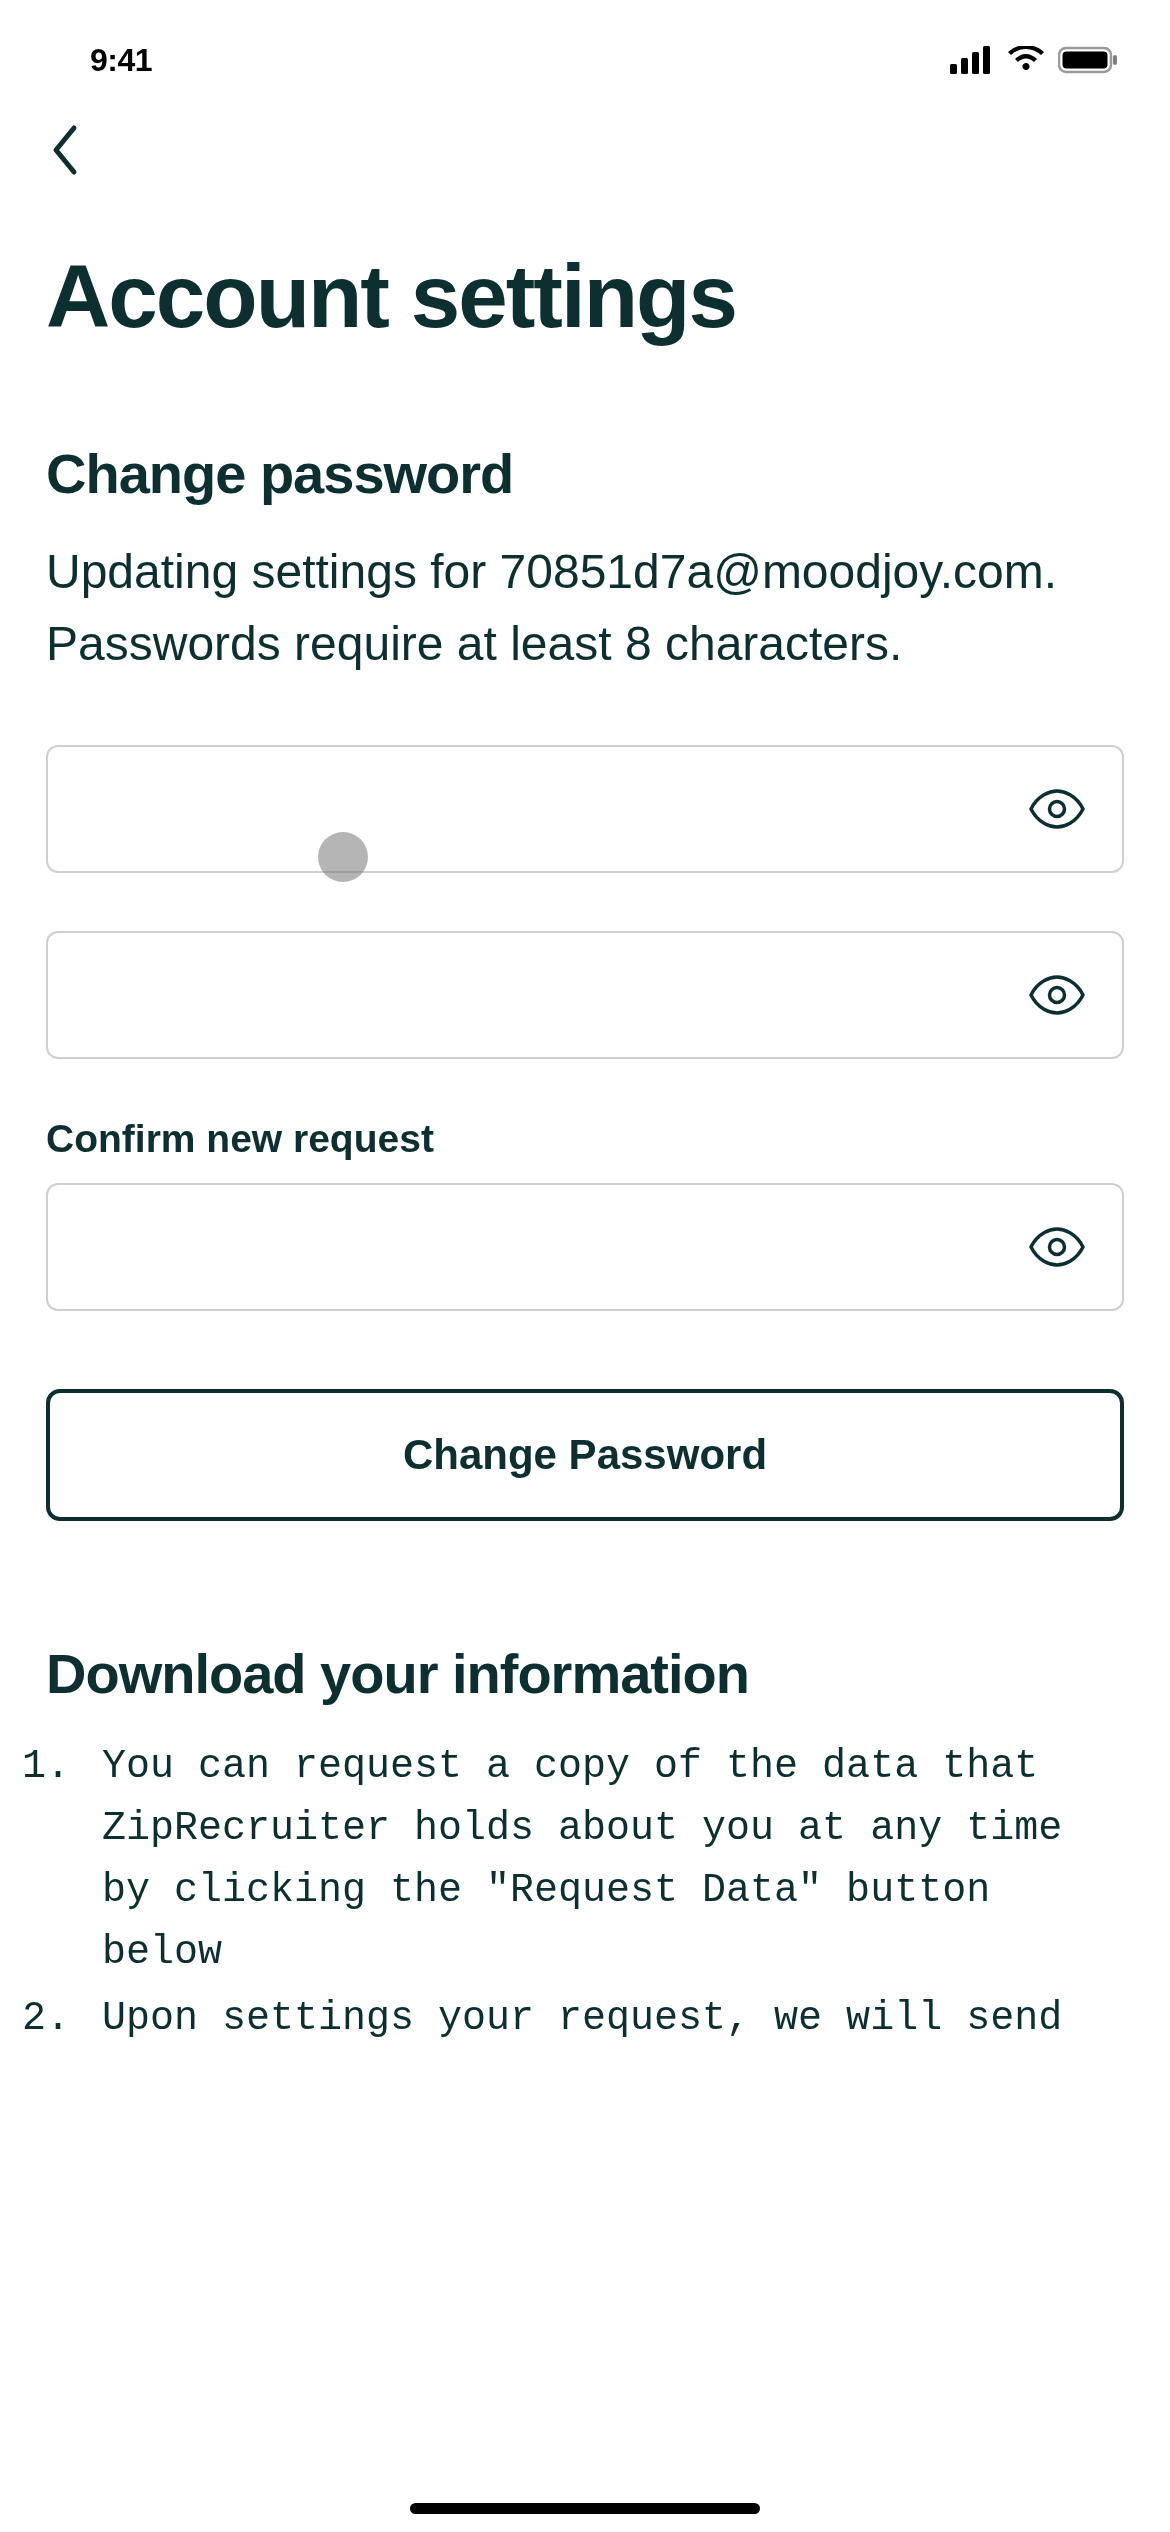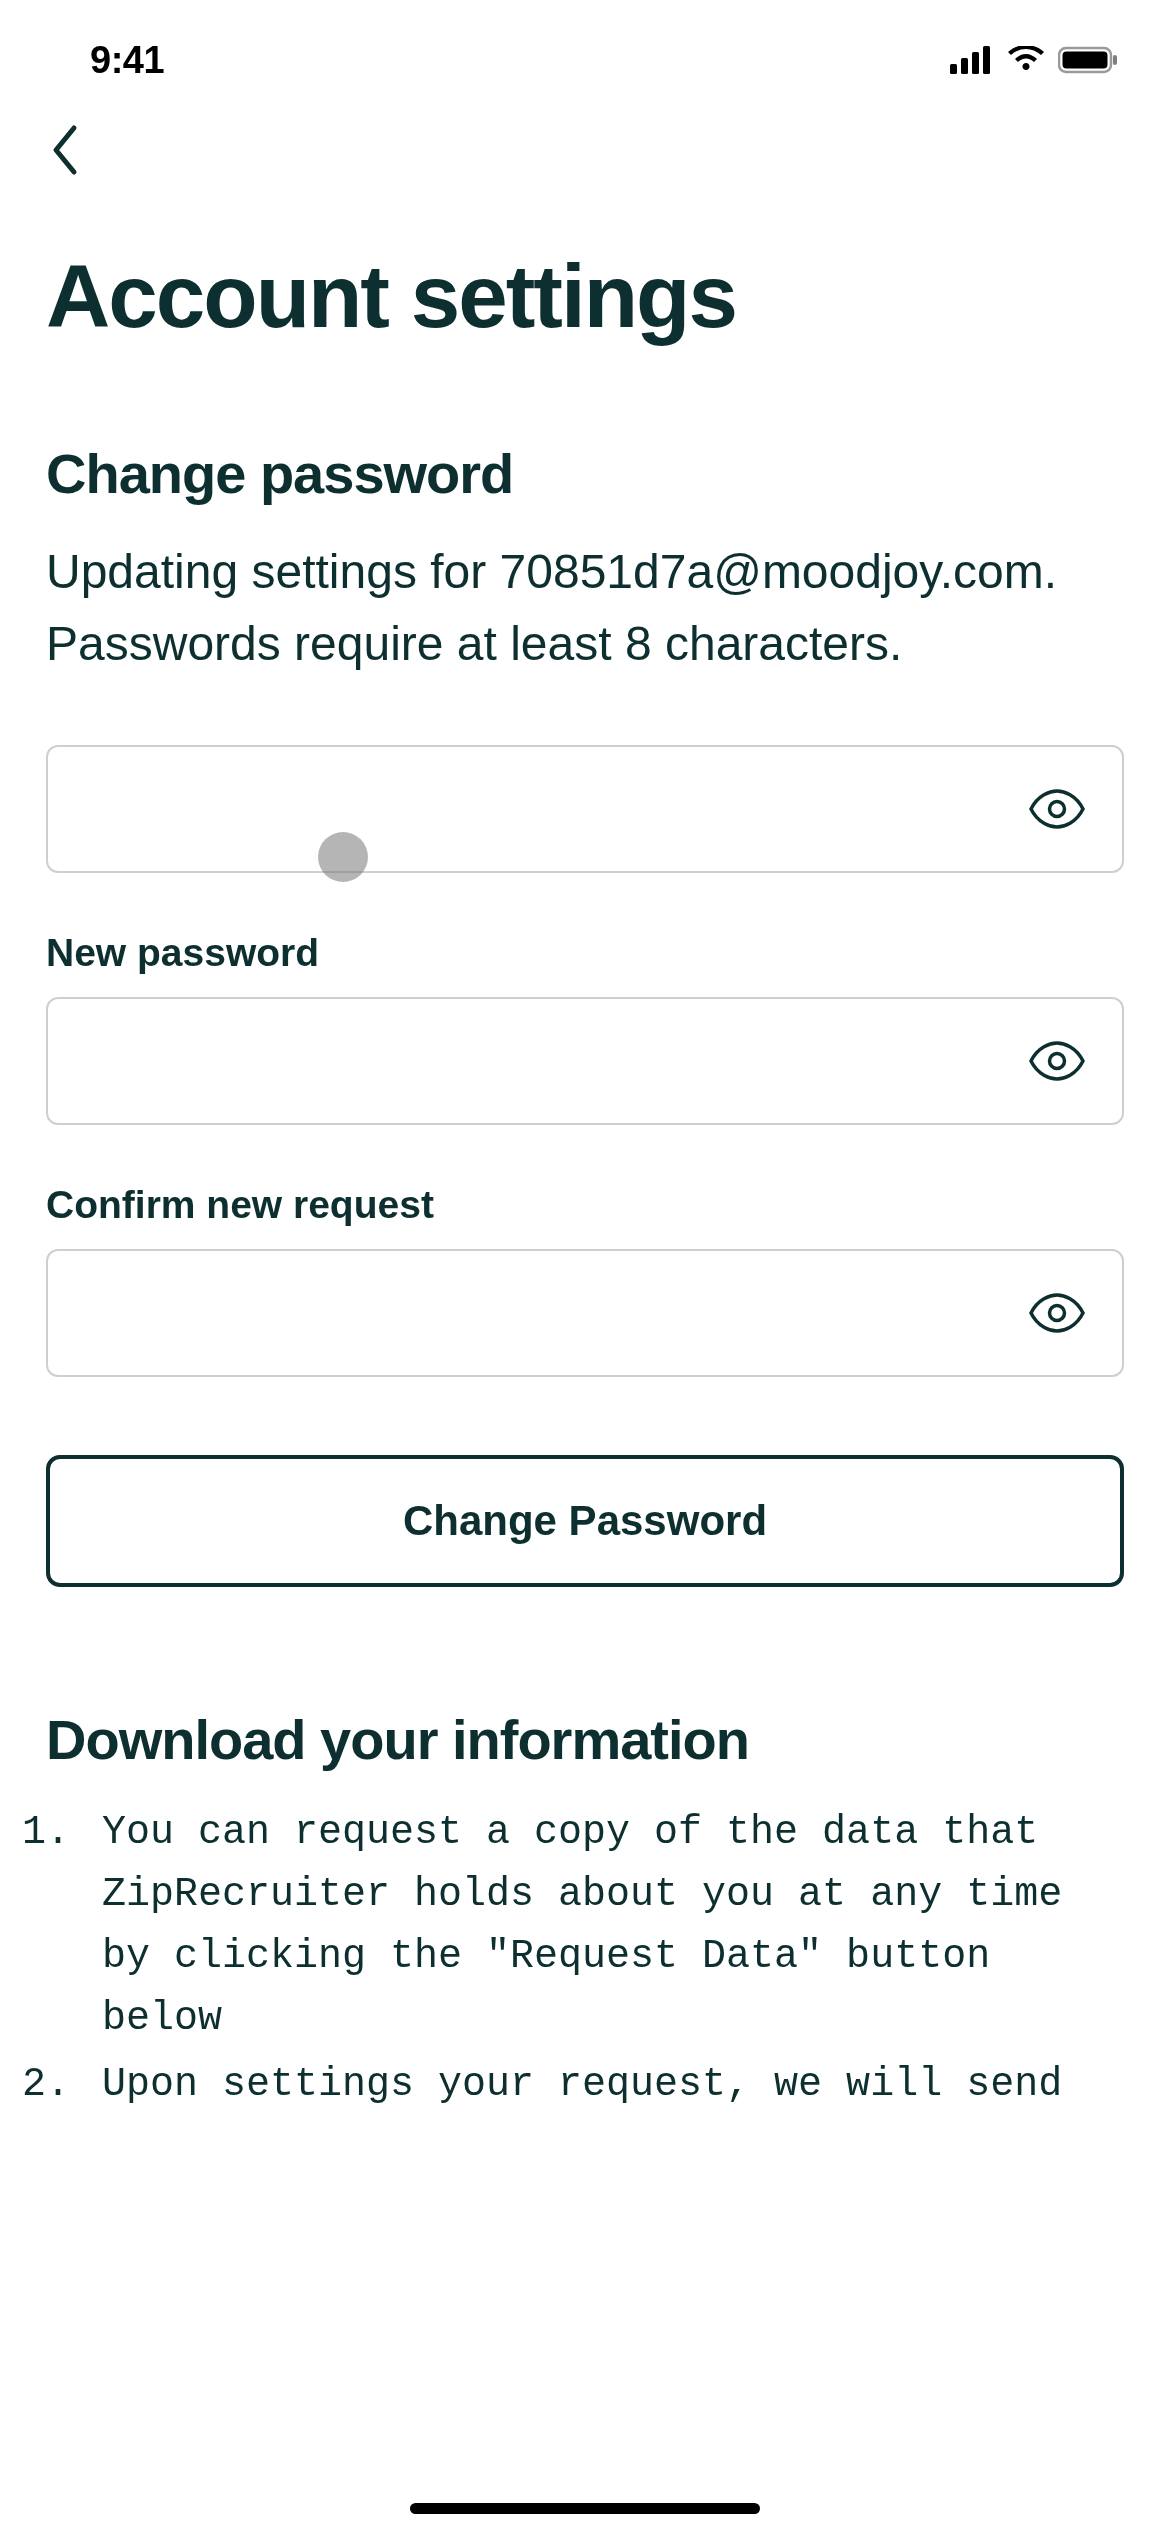--- a/index.html
+++ b/index.html
@@ -17,21 +17,21 @@
     overflow: hidden;
   }
   .status-bar {
     display: flex;
     justify-content: space-between;
     align-items: center;
     padding: 30px 50px 10px 90px;
     height: 100px;
   }
   .status-time {
-    font-size: 38px;
+    font-size: 32px;
     font-weight: 600;
     color: #000;
     letter-spacing: -0.5px;
   }
   .status-icons {
     display: flex;
     align-items: center;
     gap: 12px;
   }
   .signal-icon svg, .wifi-icon svg, .battery-icon svg {
@@ -200,21 +200,20 @@
   <div class="input-wrap">
     <input type="password" class="text-input" value="" style="">
     <span class="eye-toggle">
       <svg width="58" height="40" viewBox="0 0 58 40">
         <path d="M 3 20 C 10 6 22 2 29 2 C 36 2 48 6 55 20 C 48 34 36 38 29 38 C 22 38 10 34 3 20 Z" fill="none" stroke="#0d2f2f" stroke-width="3.5"></path>
         <circle cx="29" cy="20" r="7.5" fill="none" stroke="#0d2f2f" stroke-width="3.5"></circle>
       </svg>
     </span>
   </div>
 
-  <div class="field-label">New password</div>
   <div class="input-wrap">
     <input type="password" class="text-input" value="" style="">
     <span class="eye-toggle">
       <svg width="58" height="40" viewBox="0 0 58 40">
         <path d="M 3 20 C 10 6 22 2 29 2 C 36 2 48 6 55 20 C 48 34 36 38 29 38 C 22 38 10 34 3 20 Z" fill="none" stroke="#0d2f2f" stroke-width="3.5"></path>
         <circle cx="29" cy="20" r="7.5" fill="none" stroke="#0d2f2f" stroke-width="3.5"></circle>
       </svg>
     </span>
   </div>
 

